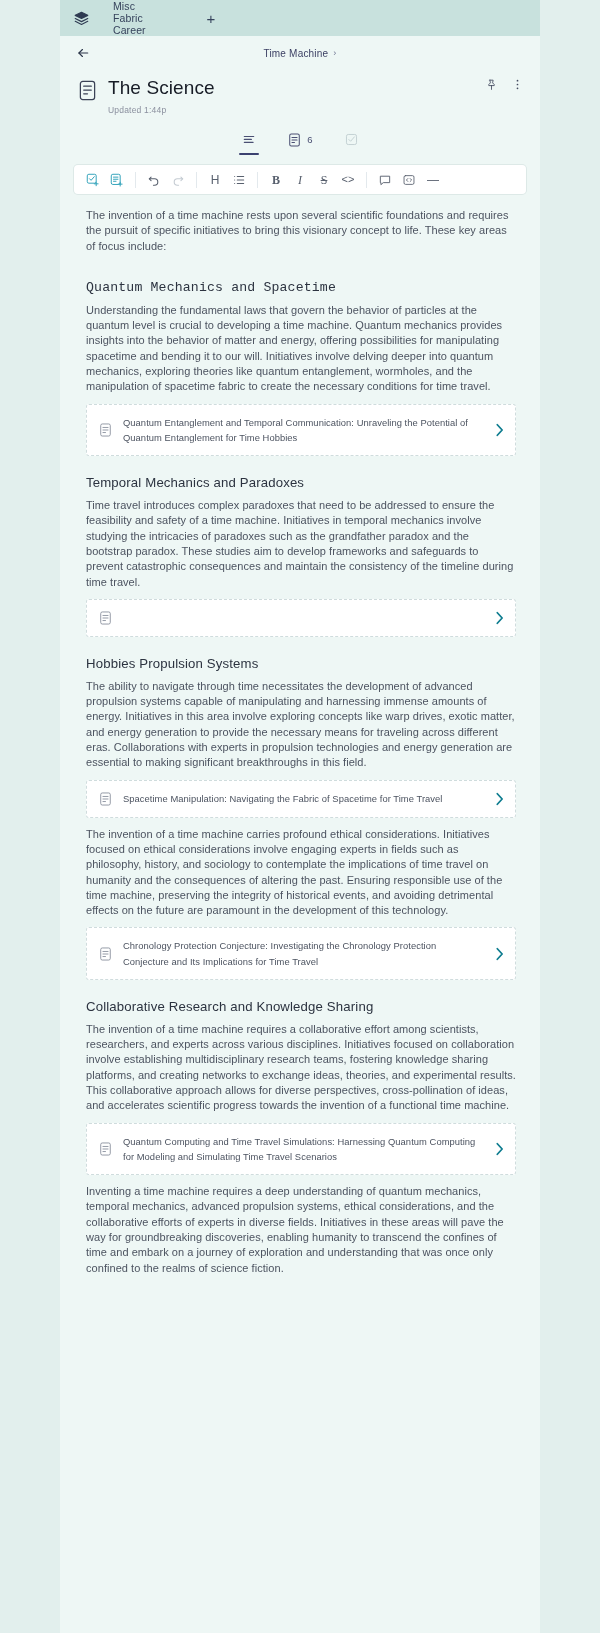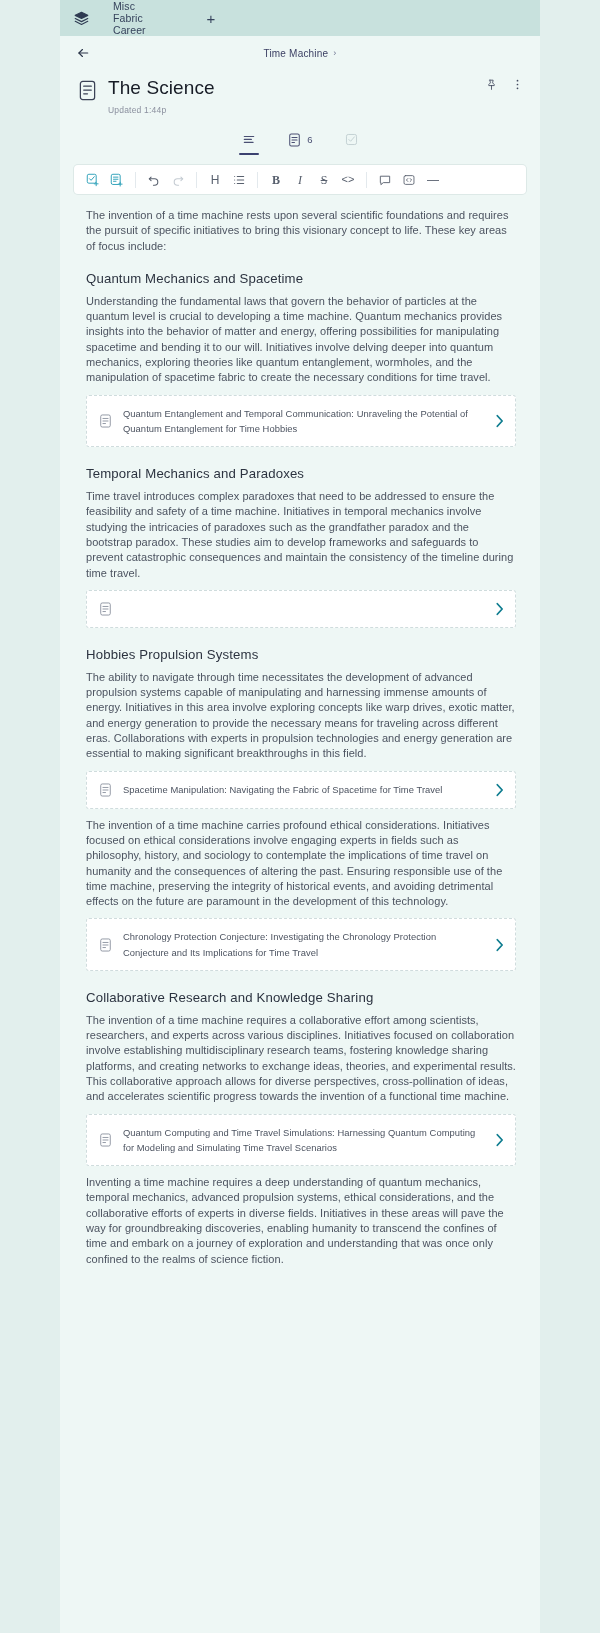--- a/index.html
+++ b/index.html
@@ -211,21 +211,21 @@
     margin: 0 0 9px 0;
     letter-spacing: .05px;
   }
   .h2 {
     font-size: 13.2px;
     color: #2c3340;
     font-weight: normal;
     margin: 19px 0 8px 0;
     letter-spacing: .15px;
   }
-  .h2.first { margin-top: 17px; }
+  .h2.first { margin-top: 26px; font-family: Liberation Mono, monospace; }
 
   
   .card {
     border: 1px dashed #cfdcdd;
     border-radius: 3px;
     background: #ffffff;
     display: flex;
     align-items: center;
     padding: 10px 10px 10px 12px;
     margin: 9px 0 9px 0;

